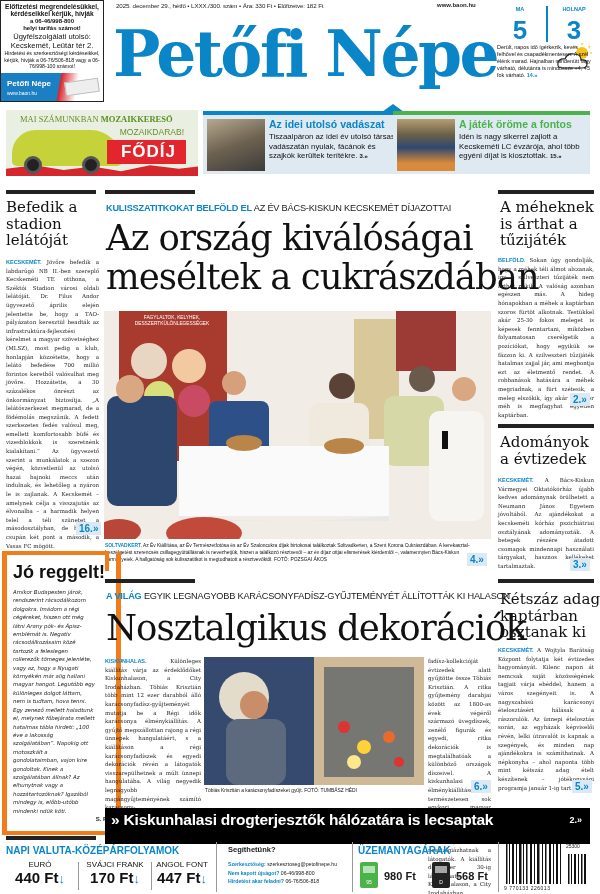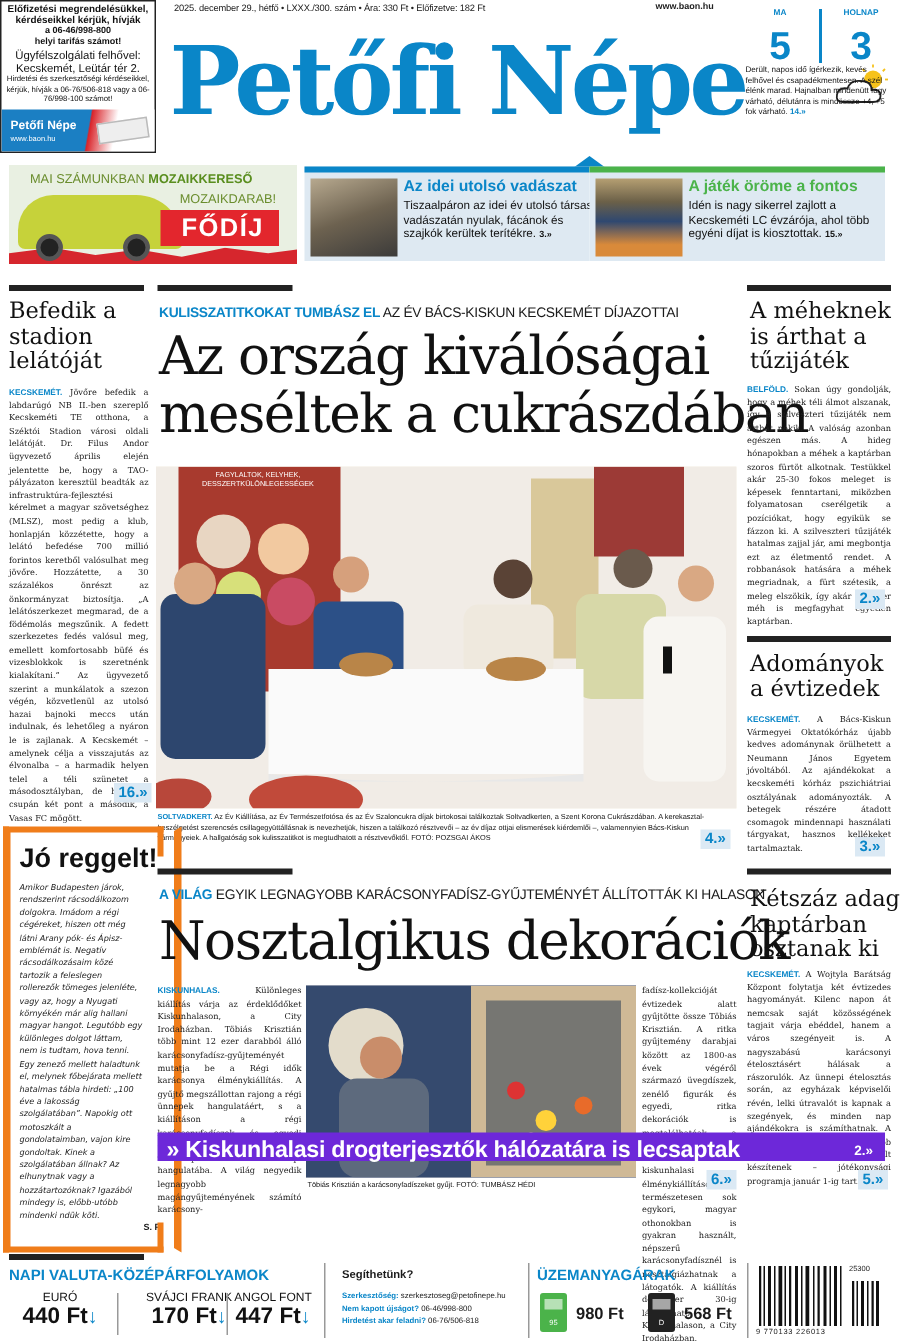--- a/index.html
+++ b/index.html
@@ -19,21 +19,21 @@
 .web{left:437px;top:2px;font-family:"Liberation Sans",sans-serif;font-weight:bold;font-size:6px;color:#222}
 .masthead{left:113px;top:14px;font-family:"DejaVu Serif",serif;font-weight:bold;font-size:63px;color:#0a86c8;letter-spacing:-2.5px;line-height:80px}
 .weather{left:492px;top:0;width:108px;height:108px}
 .weather .day{position:absolute;top:6px;font-family:"Liberation Sans",sans-serif;font-weight:bold;font-size:5.5px;color:#0a86c8;text-align:center;width:40px}
 .weather .num{position:absolute;top:15px;font-family:"Liberation Sans",sans-serif;font-weight:900;font-size:26px;color:#0a86c8;text-align:center;width:40px}
 .weather .sep{position:absolute;left:54px;top:6px;width:2px;height:36px;background:#0a86c8}
 .weather .desc{position:absolute;left:5px;top:44px;width:100px;font-family:"Liberation Sans",sans-serif;font-size:5.4px;line-height:7.1px;color:#111}
 .weather .cloud{position:absolute;left:64px;top:42px}
 
 .mozaik{left:6px;top:110px;width:192px;height:66px;background:#e9f0e2;overflow:hidden}
-.mozaik .l1{position:absolute;left:14px;top:4px;font-family:Liberation Sans, sans-serif;font-size:8.5px;color:#6a8d2d;white-space:nowrap}
+.mozaik .l1{position:absolute;left:14px;top:4px;font-family:Liberation Serif, serif;font-size:8.5px;color:#6a8d2d;white-space:nowrap}
 .mozaik .l1 b{color:#5a8e1f}
 .mozaik .l2{position:absolute;right:14px;top:17px;font-family:"Liberation Sans",sans-serif;font-size:8.5px;color:#6a8d2d}
 .mozaik .fodij{position:absolute;right:12px;top:30px;background:#e3262d;color:#fff;font-family:"Liberation Sans",sans-serif;font-weight:900;font-size:17px;padding:2px 10px 2px 14px;letter-spacing:1px}
 .mozaik .car{position:absolute;left:6px;top:20px;width:110px;height:36px;background:#c6d23a;border-radius:30px 40px 6px 6px}
 .mozaik .car .w1,.mozaik .car .w2{position:absolute;bottom:-8px;width:18px;height:18px;background:#222;border-radius:50%;border:3px solid #555}
 .mozaik .car .w1{left:12px}.mozaik .car .w2{left:70px}
 .mozaik .ground{position:absolute;left:0;bottom:0;width:192px;height:12px;background:#d6262d;clip-path:polygon(0 40%,15% 10%,30% 50%,45% 20%,60% 60%,75% 10%,90% 40%,100% 20%,100% 100%,0 100%)}
 .teaser{top:111px;height:63px;background:#dee9f2}
 .teaser .bar{position:absolute;left:0;top:0;right:0;height:4px}
 .teaser .img{position:absolute;left:4px;top:8px;width:58px;height:52px}
@@ -55,21 +55,21 @@
 .caption{font-family:"Liberation Sans",sans-serif;font-size:4.9px;line-height:7px;color:#111}
 .caption b{color:#0a86c8}
 
 .jobox{left:2px;top:551px;width:119px;height:284px;border:3px solid #f07d1a;border-left-width:5px;border-right-width:5px;border-top-color:transparent;border-bottom-color:transparent}
 .jobox:before,.jobox:after{content:"";position:absolute;left:-5px;width:99px;height:16px;border:4px solid #f07d1a}
 .jobox:before{top:-3px;border-bottom:none}
 .jobox:after{bottom:-3px;border-top:none}
 .jobox .h{position:absolute;left:6px;top:8px;font-family:"Liberation Sans",sans-serif;font-size:18px;font-weight:bold;color:#111}
 .jobox .t{position:absolute;left:6px;top:34px;width:82px;font-family:"DejaVu Sans",sans-serif;font-style:italic;font-size:5.4px;line-height:8.4px;color:#222}
 .jobox .sig{position:absolute;right:7px;bottom:10px;font-family:"Liberation Sans",sans-serif;font-weight:bold;font-size:6px}
-.purple{left:105px;top:755px;width:485px;height:19px;background:#6d28d9}
+.purple{left:105px;top:808px;width:485px;height:36px;background:#000000}
 .purple .t{position:absolute;left:6px;top:3px;color:#fff;font-family:"Liberation Sans",sans-serif;font-weight:bold;font-size:15.5px;white-space:nowrap;letter-spacing:-.2px}
 .purple .r{position:absolute;right:8px;top:7px;color:#fff;font-family:"Liberation Sans",sans-serif;font-weight:bold;font-size:9px}
 
 .fx .lab{font-family:"Liberation Sans",sans-serif;font-weight:bold;color:#0a86c8;font-size:10px;white-space:nowrap}
 .cur{position:absolute;text-align:center}
 .cur .n{font-family:"Liberation Sans",sans-serif;font-size:8px;color:#111}
 .cur .v{font-family:"Liberation Sans",sans-serif;font-weight:900;font-size:15px;color:#111}
 .cur .v span{color:#0a86c8;font-size:13px}
 .vsep{position:absolute;width:1px;background:#999}
 .help .h{font-family:"Liberation Sans",sans-serif;font-weight:bold;font-size:7.5px}
@@ -82,21 +82,21 @@
 .barcode{left:502px;top:842px;width:88px;height:50px}
 </style>
 </head>
 <body>
 
 <div class="abs subscribe">
   <div class="txt">
     <div style="font-weight:bold;font-size:6.6px">Előfizetési megrendelésükkel, kérdéseikkel kérjük, hívják</div>
     <div style="font-weight:bold">a 06-46/998-800</div>
     <div style="font-weight:bold">helyi tarifás számot!</div>
-    <div class="office">Ügyfélszolgálati felhővel:</div>
+    <div class="office">Ügyfélszolgálati utolsó:</div>
     <div class="office">Kecskemét, Leütár tér 2.</div>
     <div style="font-size:5.2px;line-height:6.6px">Hirdetési és szerkesztőségi kérdéseikkel, kérjük, hívják a 06-76/506-818 vagy a 06-76/998-100 számot!</div>
   </div>
   <div class="foot">
     <span class="logo">Petőfi Népe</span>
     <span class="url">www.baon.hu</span>
     <span class="paper"></span>
   </div>
 </div>
 
@@ -146,21 +146,21 @@
   <div class="h" style="color:#4bb34a">A játék öröme a fontos</div>
   <div class="p"><span>Idén is nagy sikerrel zajlott a Kecskeméti LC évzárója, ahol több egyéni díjat is kiosztottak.</span> <span style="font-size:6px;font-weight:bold">15.»</span></div>
 </div>
 
 <div class="abs rule" style="left:6px;top:190px;width:90px"></div>
 <div class="abs colhead" style="left:6px;top:199px;width:95px">Befedik a stadion lelátóját</div>
 <div class="abs body" style="left:6px;top:258px;width:93px;height:282px"><span class="kw">KECSKEMÉT.</span> <span>Jövőre befedik a labdarúgó NB II.-ben szereplő Kecskeméti TE otthona, a Széktói Stadion városi oldali lelátóját. Dr. Filus Andor ügyvezető április elején jelentette be, hogy a TAO-pályázaton keresztül beadták az infrastruktúra-fejlesztési kérelmet a magyar szövetséghez (MLSZ), most pedig a klub, honlapján közzétette, hogy a lelátó befedése 700 millió forintos keretből valósulhat meg jövőre. Hozzátette, a 30 százalékos önrészt az önkormányzat biztosítja. „A lelátószerkezet megmarad, de a födémolás megszűnik. A fedett szerkezetes fedés valósul meg, emellett komfortosabb büfé és vizesblokkok is szeretnénk kialakítani.” Az ügyvezető szerint a munkálatok a szezon végén, közvetlenül az utolsó hazai bajnoki meccs után indulnak, és lehetőleg a nyáron le is zajlanak. A Kecskemét – amelynek célja a visszajutás az élvonalba – a harmadik helyen telel a téli szünetet a másodosztályban, de hátránya csupán két pont a második, a Vasas FC mögött.</span></div>
 <div class="abs ref" style="left:76px;top:522px">16.»</div>
 
 <div class="abs rule" style="left:105px;top:190px;width:90px"></div>
-<div class="abs kicker" style="left:106px;top:203px"><b>KULISSZATITKOKAT TUMBÁSZ EL</b> <span>AZ ÉV BÁCS-KISKUN KECSKEMÉT DÍJAZOTTAI</span></div>
+<div class="abs kicker" style="left:106px;top:203px"><b>KULISSZATITKOKAT BELFÖLD EL</b> <span>AZ ÉV BÁCS-KISKUN KECSKEMÉT DÍJAZOTTAI</span></div>
 <div class="abs bighead" style="left:106px;top:218px">Az ország kiválóságai</div>
 <div class="abs bighead" style="left:106px;top:257px">meséltek a cukrászdában</div>
 
 <div class="abs photo1">
   <svg width="387" height="228" viewBox="0 0 387 228">
     <rect width="387" height="228" fill="#f1ece6"></rect>
     <rect x="15" y="0" width="108" height="150" fill="#a83a2e"></rect>
     <rect x="250" y="8" width="45" height="120" fill="#d9c89a"></rect>
     <rect x="292" y="0" width="60" height="60" fill="#9c3a36"></rect>
     <circle cx="45" cy="50" r="18" fill="#e8d6c2"></circle>
@@ -241,21 +241,21 @@
 
 <div class="abs rule" style="left:6px;top:836px;width:90px"></div>
 <div class="abs fx" style="left:6px;top:845px">
     <div class="lab">NAPI VALUTA-KÖZÉPÁRFOLYAMOK</div>
   </div>
 <div class="cur" style="left:6px;top:860px;width:68px">
   <div class="n">EURÓ</div>
   <div class="v"><span style="color:#111;font-size:15px">440 Ft</span><span>↓</span></div>
 </div>
 <div class="vsep" style="left:78px;top:862px;height:28px"></div>
-<div class="cur" style="left:91px;top:860px;width:70px">
+<div class="cur" style="left:80px;top:860px;width:70px">
   <div class="n">SVÁJCI FRANK</div>
   <div class="v"><span style="color:#111;font-size:15px">170 Ft</span><span>↓</span></div>
 </div>
 <div class="vsep" style="left:151px;top:862px;height:28px"></div>
 <div class="cur" style="left:146px;top:860px;width:72px">
   <div class="n">ANGOL FONT</div>
   <div class="v"><span style="color:#111;font-size:15px">447 Ft</span><span>↓</span></div>
 </div>
 <div class="vsep" style="left:216px;top:842px;height:50px"></div>
 <div class="abs help" style="left:228px;top:845px">

